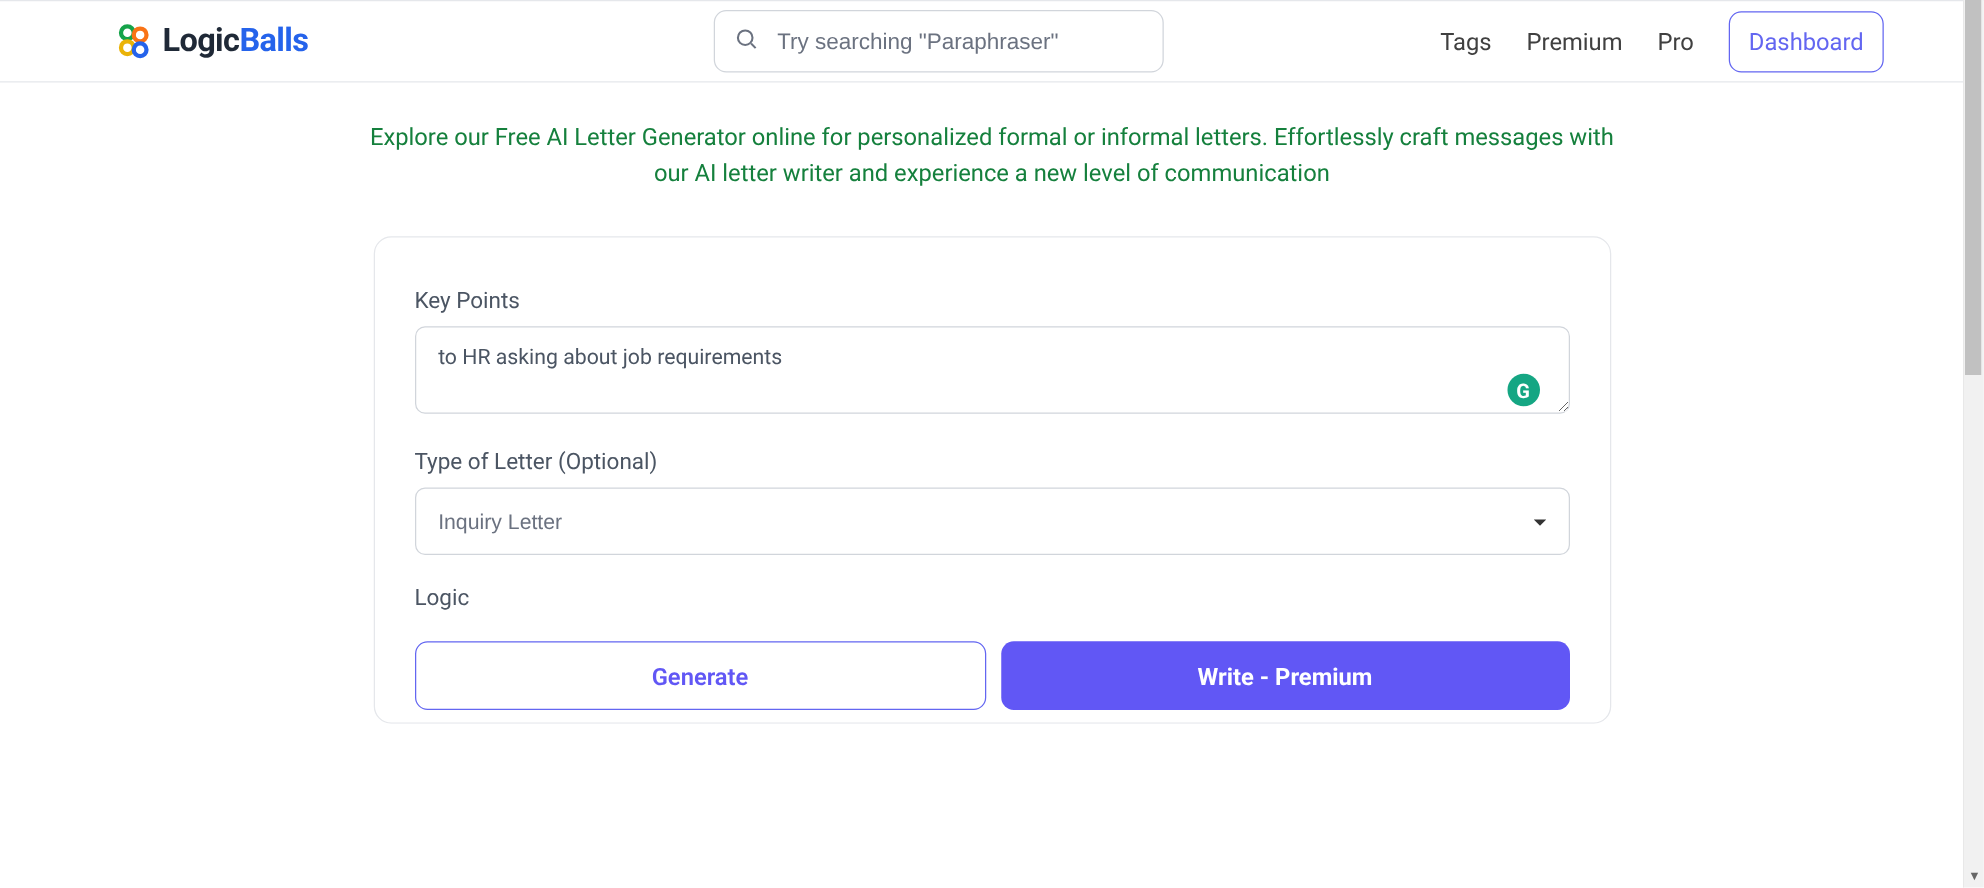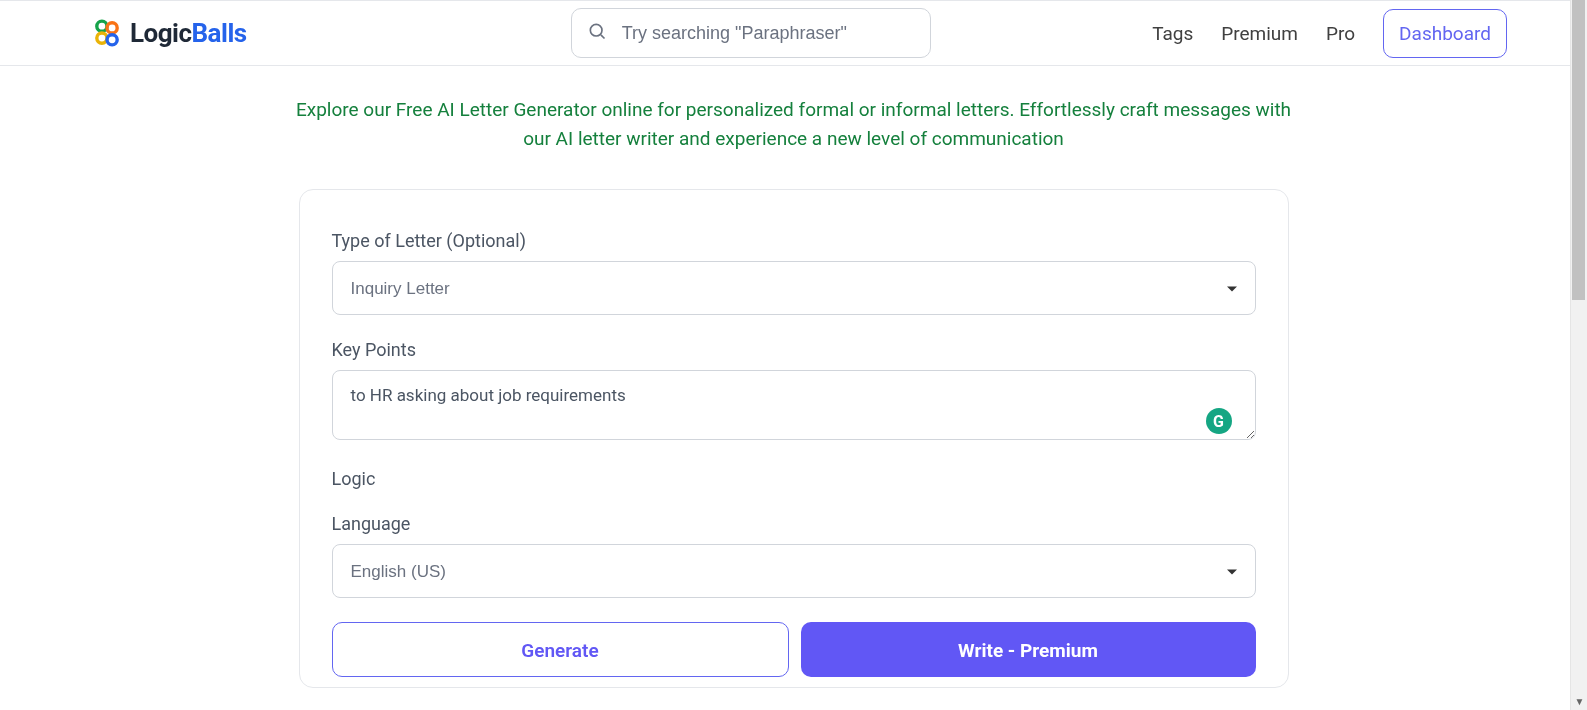--- a/index.html
+++ b/index.html
@@ -245,60 +245,47 @@
     <a>Premium</a>
     <a>Pro</a>
     <a class="dashboard-btn">Dashboard</a>
   </nav>
 </div>
 
 <div class="container">
   <p class="intro">Explore our Free AI Letter Generator online for personalized formal or informal letters. Effortlessly craft messages with our AI letter writer and experience a new level of communication</p>
 
   <div class="card">
+
+    <div class="field-block">
+      <label class="field-label">Key Points</label>
+      <div class="textarea-wrap">
+        <textarea class="textarea" style="">to HR asking about job requirements</textarea>
+        <div class="grammarly">G</div>
+      </div>
+    </div>
 
     <div class="field-block">
       <label class="field-label">Type of Letter (Optional)</label>
       <div class="select-wrap">
         <select class="select">
           <option>Inquiry Letter</option>
         </select>
         <span class="caret">
           <svg width="12" height="8" viewBox="0 0 12 8">
               <path d="M1 1 L6 6 L11 1" fill="#333"></path>
             </svg>
         </span>
       </div>
     </div>
 
     <div class="field-block">
-      <label class="field-label">Key Points</label>
-      <div class="textarea-wrap">
-        <textarea class="textarea" style="">to HR asking about job requirements</textarea>
-        <div class="grammarly">G</div>
-      </div>
-    </div>
-
-    <div class="field-block">
       <label class="field-label">Logic</label>
     </div>
 
-    <div class="field-block">
-      <label class="field-label">Language</label>
-      <div class="select-wrap">
-        <select class="select">
-          <option>English (US)</option>
-        </select>
-        <span class="caret">
-          <svg width="12" height="8" viewBox="0 0 12 8">
-              <path d="M1 1 L6 6 L11 1" fill="#333"></path>
-            </svg>
-        </span>
-      </div>
-    </div>
 
     <div class="button-row">
       <button class="btn btn-outline">
         <div class="btn-title">Generate</div>
 
       </button>
       <button class="btn btn-filled">
         <div class="btn-title">Write - Premium</div>
 
       </button>

